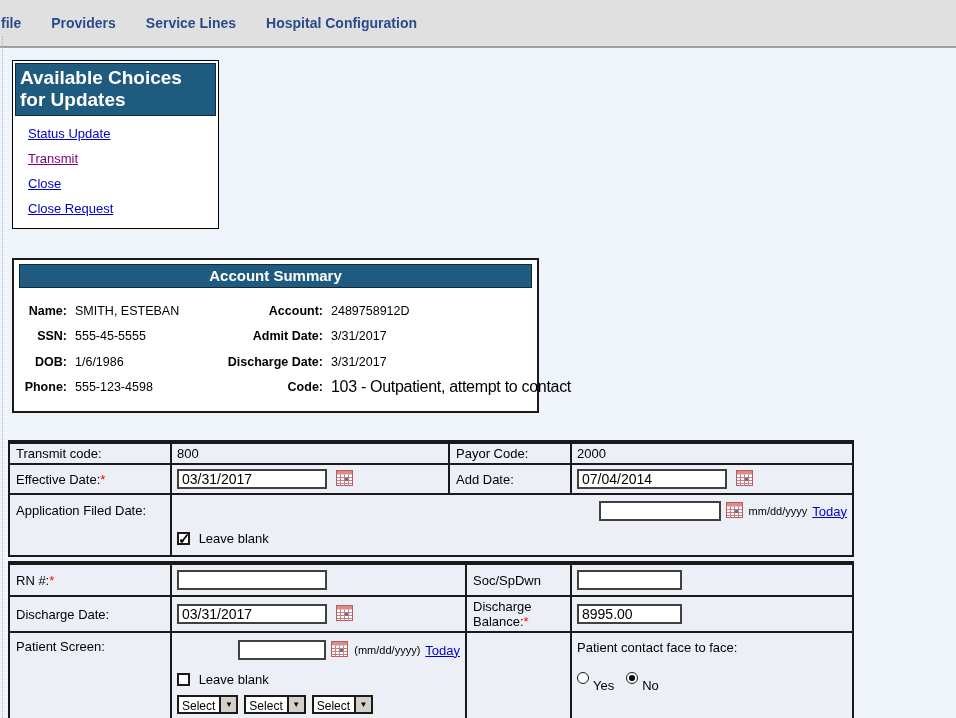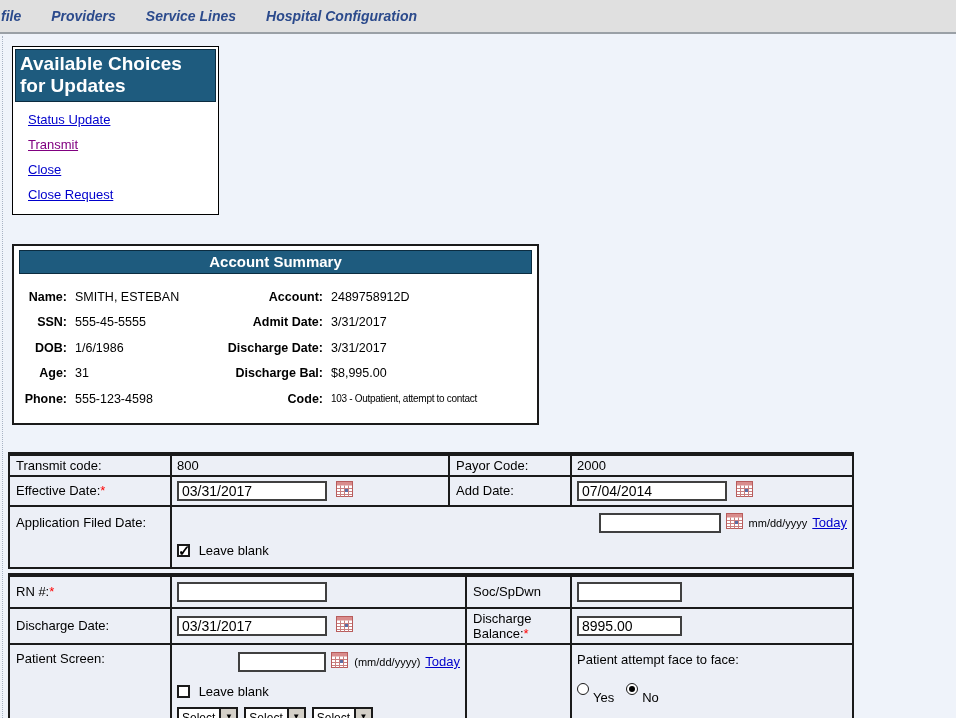--- a/index.html
+++ b/index.html
@@ -7,23 +7,23 @@
   body {
     width:956px; height:718px; overflow:hidden;
     background:#EFF3FA;
     font-family:"Liberation Sans", sans-serif;
     font-size:13px; color:#000;
     position:relative;
   }
 
   
   .nav {
-    height:34px; background:#E0E0E0;
+    height:48px; background:#E0E0E0;
     border-bottom:2px solid #9AA0A6;
-    display:flex; align-items:center;font-style:italic;
+    display:flex; align-items:center;
   }
   .nav-item {
     font-weight:bold; font-size:14px; color:#2B4A8C;
     margin-left:30px; cursor:pointer; white-space:nowrap;
   }
   .nav-item:first-child { margin-left:1px; }
 
   .left-dotted {
     position:absolute; left:2px; top:36px; bottom:0;
     border-left:1px dotted #A9B4C4;
@@ -61,21 +61,21 @@
   .summary-body { padding:6px 8px 0 8px; }
   .summary-row {
     display:grid;
     grid-template-columns:45px 118px 122px 1fr;
     column-gap:8px;
     height:25.5px; align-items:center;
     font-size:12.5px;
   }
   .sl { font-weight:bold; text-align:right; white-space:nowrap; }
   .sv { white-space:nowrap; }
-  .sv-tight { font-size:10px; letter-spacing:-0.3px; }
+  .sv-tight { font-size:16px; letter-spacing:-0.3px; }
 
   
   .tables { margin:27px 0 0 8px; }
   table.frm {
     border-collapse:collapse; width:844px;
     background:#ECEFF6; table-layout:fixed;
   }
   table.frm + table.frm { margin-top:4px; }
   .frm td {
     border:2px solid #1A1A1A;
@@ -173,26 +173,20 @@
       <span class="sl">Admit Date:</span>
       <span class="sv">3/31/2017</span>
     </div>
     <div class="summary-row">
       <span class="sl">DOB:</span>
       <span class="sv">1/6/1986</span>
       <span class="sl">Discharge Date:</span>
       <span class="sv">3/31/2017</span>
     </div>
     <div class="summary-row">
-      <span class="sl">Age:</span>
-      <span class="sv">31</span>
-      <span class="sl">Discharge Bal:</span>
-      <span class="sv">$8,995.00</span>
-    </div>
-    <div class="summary-row">
       <span class="sl">Phone:</span>
       <span class="sv">555-123-4598</span>
       <span class="sl">Code:</span>
       <span class="sv sv-tight">103 - Outpatient, attempt to contact</span>
     </div>
   </div>
 </div>
 
 <div class="tables">
 
@@ -324,21 +318,21 @@
           </span>
           <span class="sel">
             <span class="sel-text">Select</span>
             <span class="sel-btn">▼</span>
           </span>
         </div>
 
       </td>
       <td></td>
       <td class="vtop" style="padding-top:5px;">
-        <div class="face-label">Patient attempt face to face:</div>
+        <div class="face-label">Patient contact face to face:</div>
         <div class="face-opts">
           <span class="radio"></span>
           <span class="face-opt-label">Yes</span>
           <span class="radio selected"></span>
           <span class="face-opt-label">No</span>
         </div>
       </td>
     </tr>
   </tbody>
     </table>

